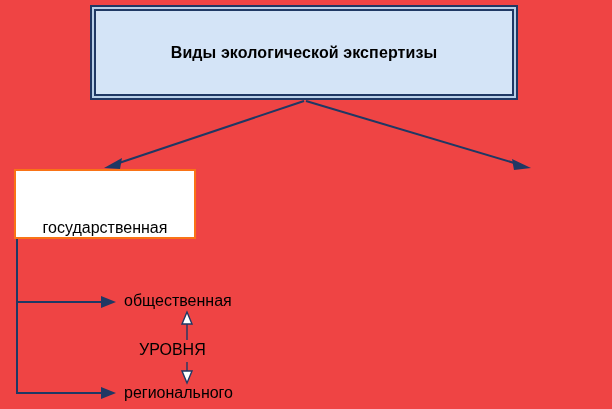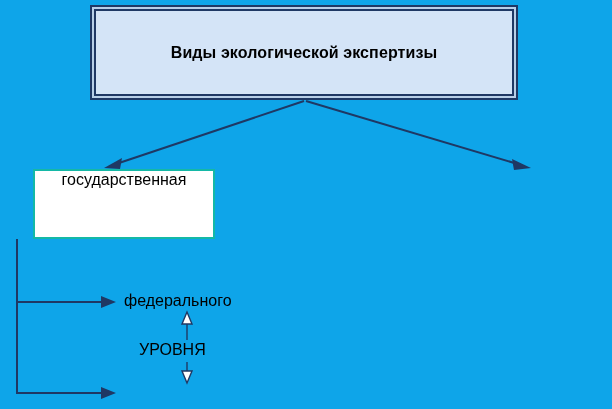--- a/index.html
+++ b/index.html
@@ -7,21 +7,21 @@
     padding: 0;
     background: #ffffff;
   }
   body {
     font-family: "Liberation Sans", sans-serif;
   }
   #diagram-root {
     position: relative;
     width: 612px;
     height: 409px;
-    background: #0ea5e9;
+    background: #ef4444;
     overflow: hidden;
   }
   #edges-layer {
     position: absolute;
     left: 0;
     top: 0;
     width: 612px;
     height: 409px;
     pointer-events: none;
   }
@@ -59,26 +59,25 @@
     font-weight: bold;
     color: #000000;
     letter-spacing: 0.1px;
     text-align: center;
   }
 
   
   .node-plain {
     position: absolute;
     box-sizing: border-box;
-    border: 2px solid #14b8a6;
+    border: 2px solid #f97316;
     background: #ffffff;
     display: flex;
-    align-items: flex-start;
+    align-items: flex-end;
     justify-content: center;
-    margin-left: 19px;
   }
   .node-plain .node-label {
     font-size: 16px;
     color: #000000;
     text-align: center;
   }
   #node-gos  { left: 14px;  top: 169px; width: 182px; height: 70px; }
   #node-obsh { left: 427px; top: 169px; width: 168px; height: 70px; }
 
   
@@ -137,18 +136,19 @@
         <span class="node-label">Виды экологической экспертизы</span>
       </div>
     </div>
   </div>
 
   <div class="node-plain" id="node-gos">
     <span class="node-label">государственная</span>
   </div>
 
 
-  <span class="text-label" id="label-federal">федерального</span>
+  <span class="text-label" id="label-federal">общественная</span>
 
   <span class="text-label bold" id="label-uroven">УРОВНЯ</span>
 
+  <span class="text-label" id="label-regional">регионального</span>
 
 </div>
 
 </body></html>

